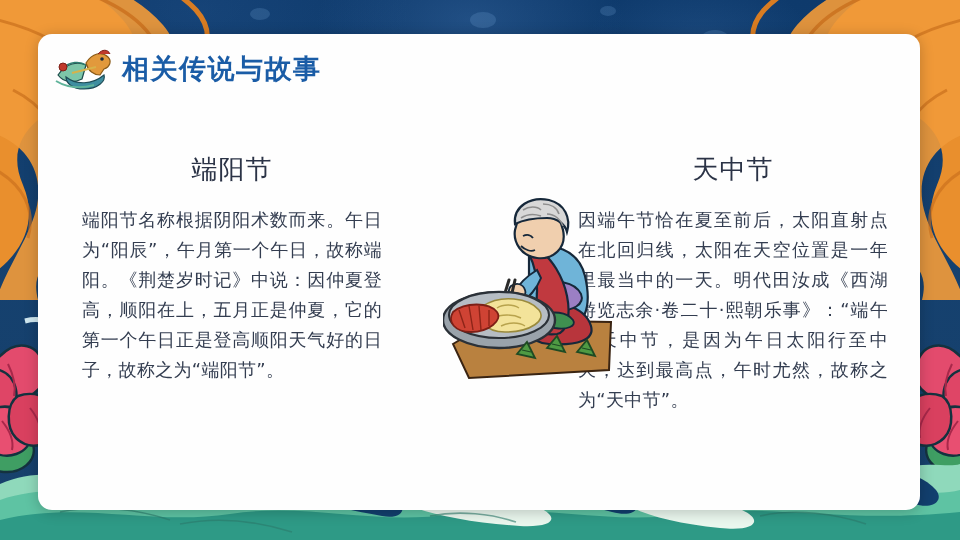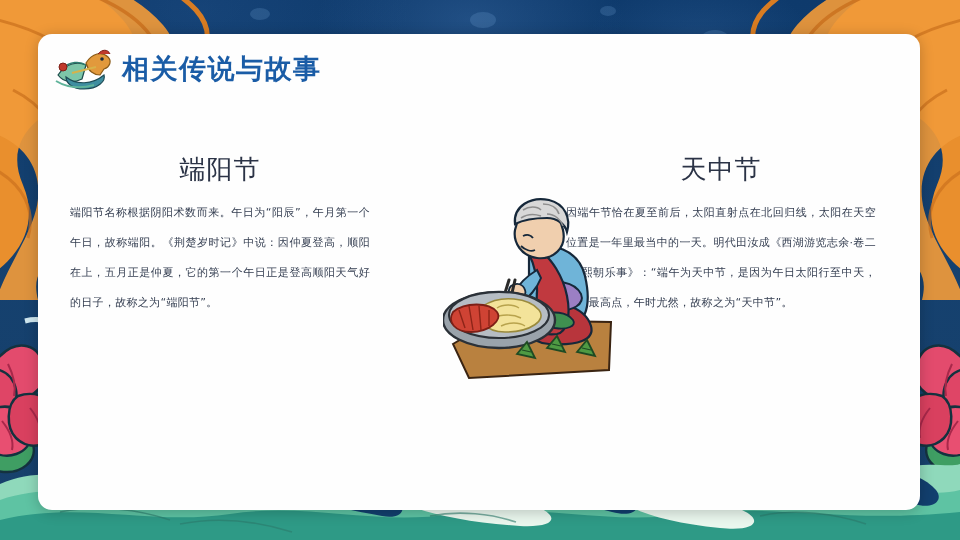--- a/index.html
+++ b/index.html
@@ -39,25 +39,25 @@
   
   .card-header{position:absolute;left:14px;top:8px;display:flex;align-items:center;height:54px;}
   .boat-icon{width:62px;height:48px;margin-right:8px;flex:0 0 auto;}
   .boat-icon svg{display:block;}
   .page-title{font-size:27px;font-weight:bold;color:#1a5ca6;letter-spacing:1.5px;
     font-family:"DejaVu Sans","Liberation Sans",sans-serif;white-space:nowrap;}
 
   
   .columns{position:absolute;left:0;top:118px;width:882px;display:flex;}
   .col{width:300px;}
-  .col-left{margin-left:32px;}
+  .col-left{margin-left:44px;}
   .col-right{margin-left:36px;width:310px;}
   .col-heading{font-size:26px;color:#2b3346;text-align:center;margin:0 0 10px 0;
     font-family:"DejaVu Sans","Liberation Sans",sans-serif;font-weight:400;letter-spacing:1px;}
-  .col-body{font-size:11px;line-height:30px;color:#333d50;text-align:justify;
+  .col-body{font-size:18px;line-height:30px;color:#333d50;text-align:justify;
     font-family:"DejaVu Sans","Liberation Sans",sans-serif;letter-spacing:.3px;}
 
   
   .illustration{position:absolute;left:405px;top:160px;width:170px;height:200px;}
   .illustration svg{display:block;}
 </style>
 </head>
 <body>
 
 <div class="slide">

